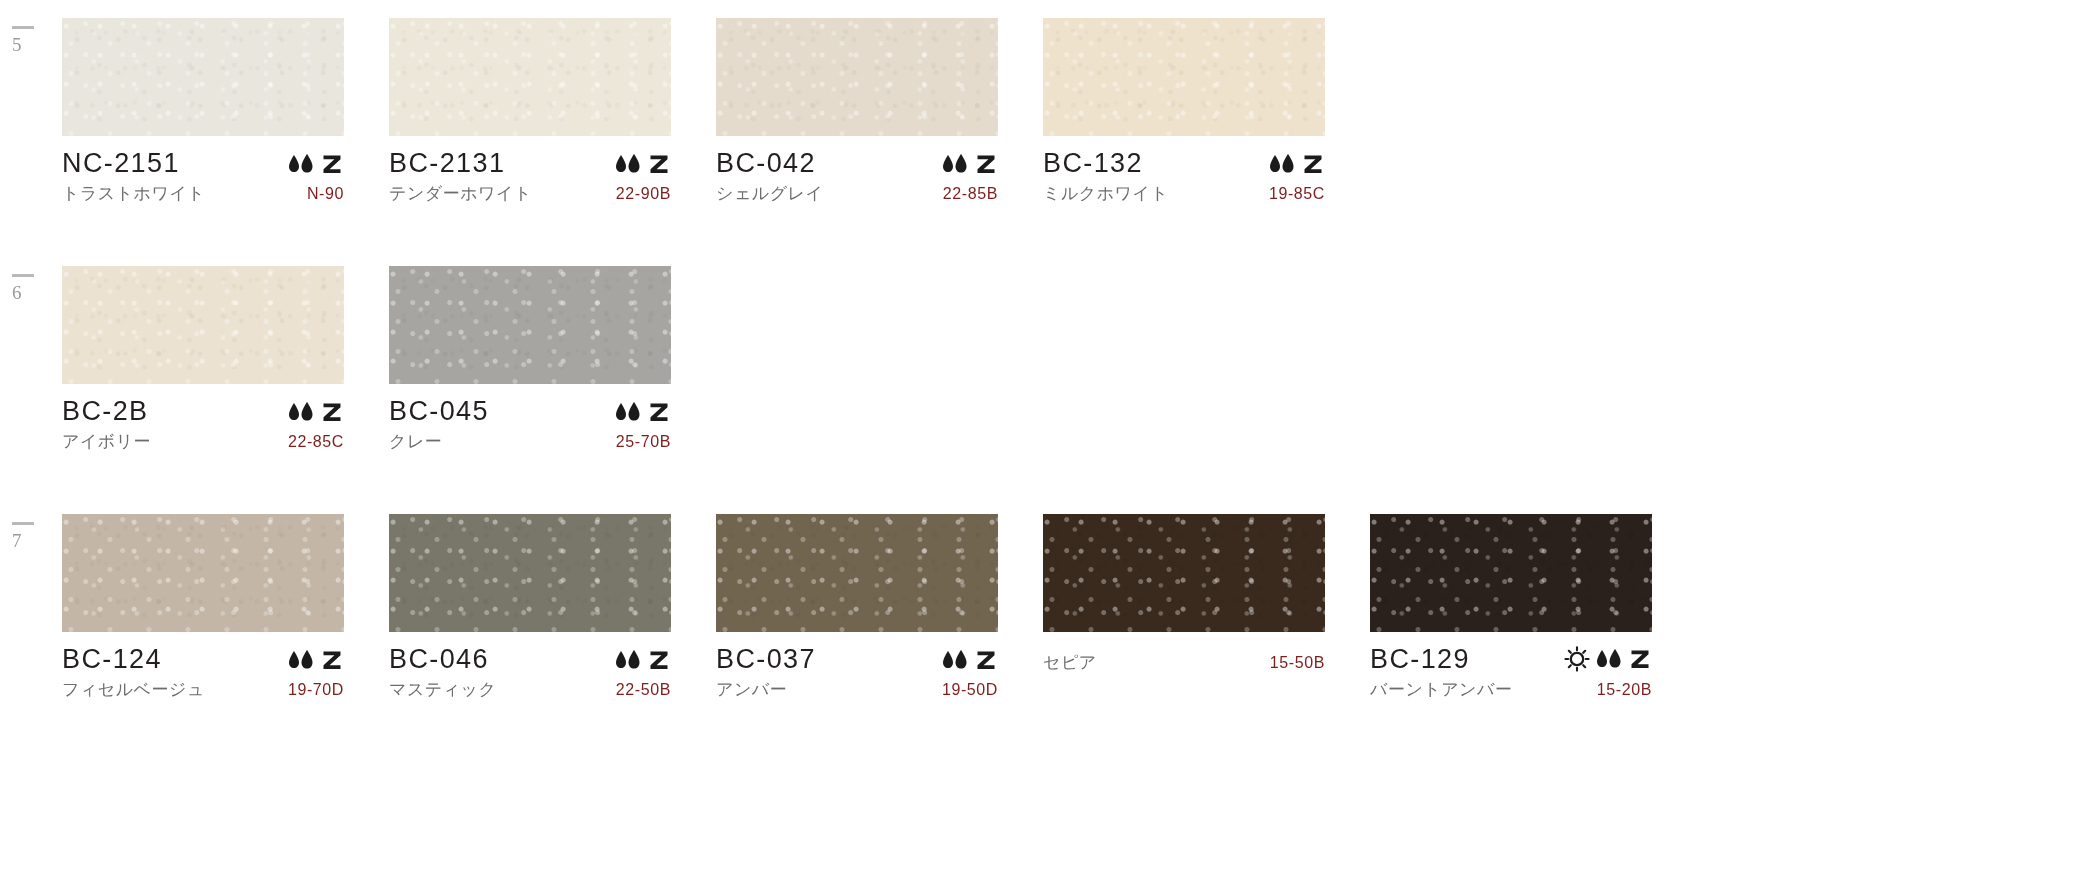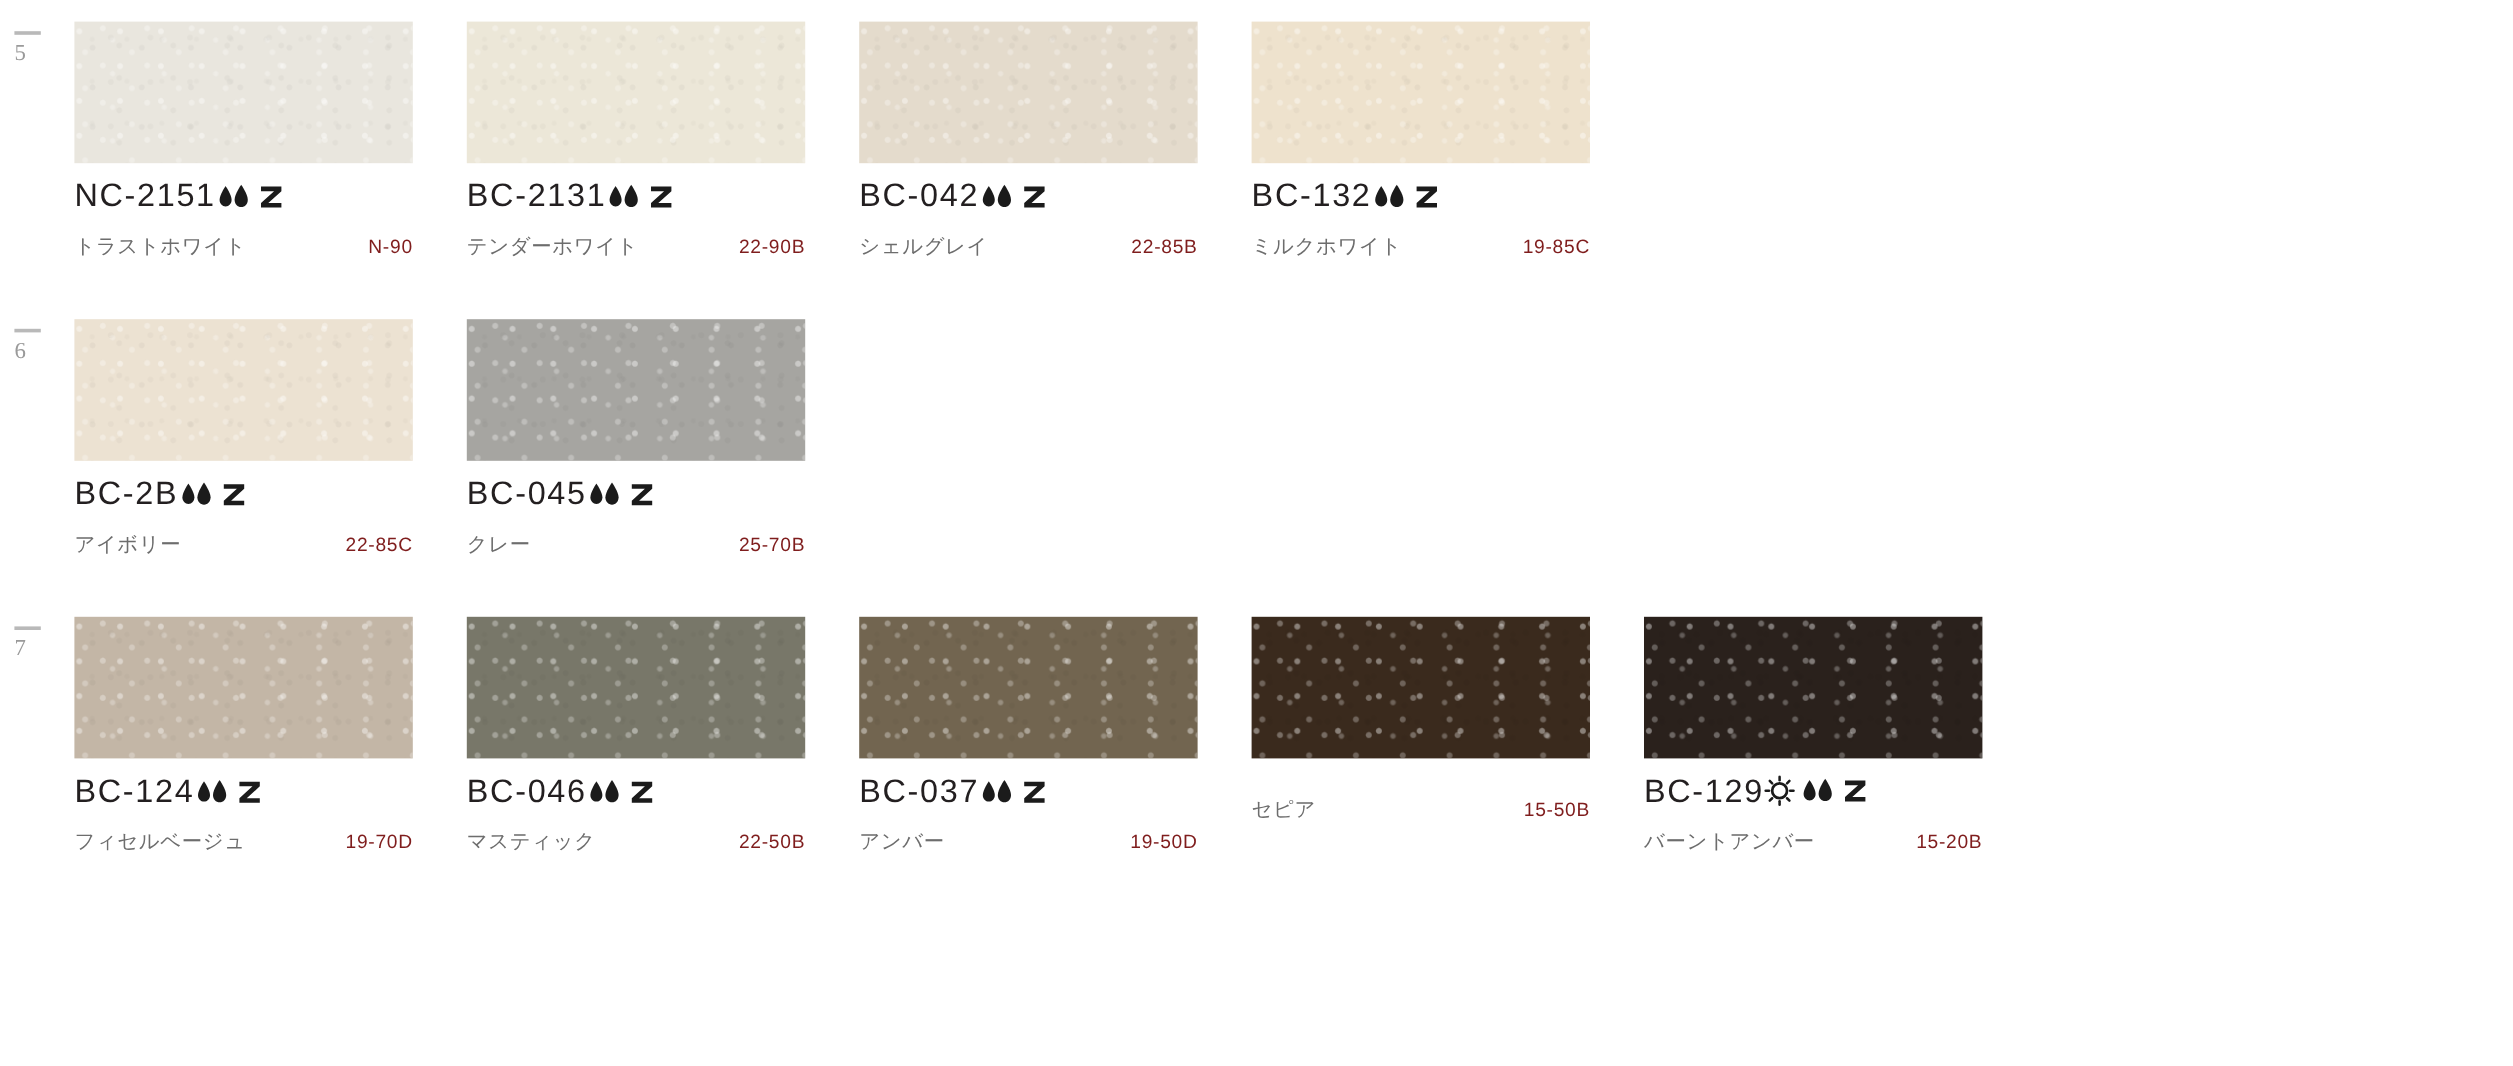--- a/index.html
+++ b/index.html
@@ -80,21 +80,21 @@
     pointer-events: none;
   }
 
   .meta {
     padding-top: 14px;
     width: 282px;
   }
   .meta-top {
     display: flex;
     align-items: flex-end;
-    justify-content: flex-start;
+    justify-content: space-between;
   }
   .code {
     font-size: 27px;
     letter-spacing: 1.4px;
     color: #231f20;
     font-family: "Liberation Sans", "DejaVu Sans", sans-serif;
     line-height: 1;
     white-space: nowrap;
   }
   .icons {
@@ -102,21 +102,21 @@
     align-items: center;
     gap: 4px;
     padding-bottom: 1px;
   }
   .icon-sun svg, .icon-drop svg, .icon-z svg { display: block; }
 
   .meta-bottom {
     display: flex;
     align-items: baseline;
     justify-content: space-between;
-    margin-top: 17px;
+    margin-top: 5px;
   }
   .jp-name {
     font-size: 17px;
     color: #6d6d6d;
     font-family: "DejaVu Sans", "Liberation Sans", sans-serif;
     letter-spacing: 0.5px;
     white-space: nowrap;
   }
   .munsell {
     font-size: 16px;

